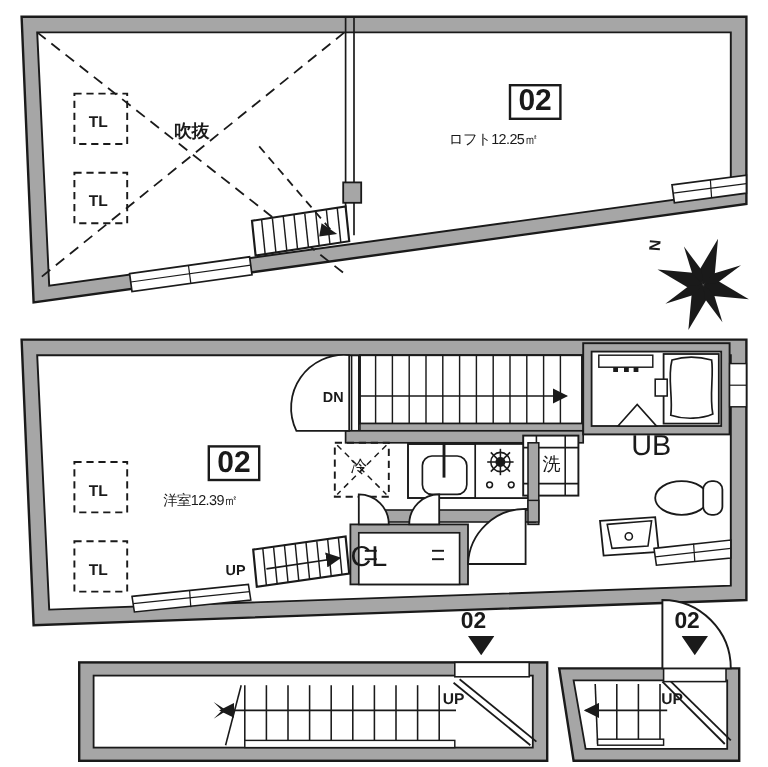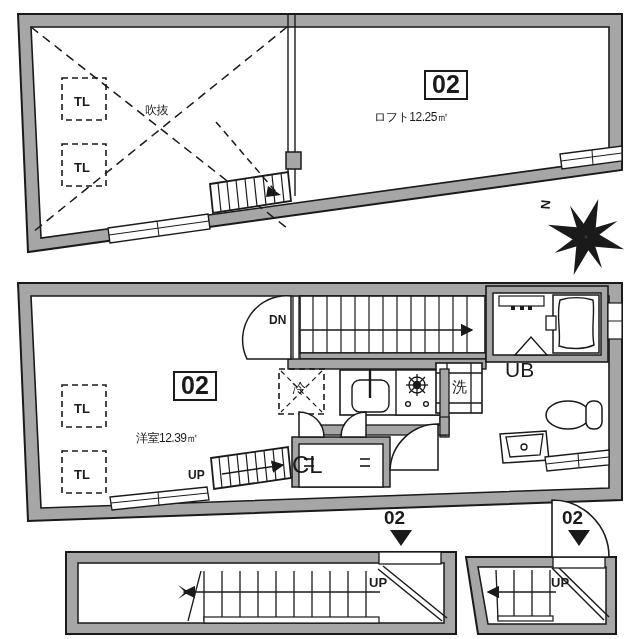--- a/index.html
+++ b/index.html
@@ -6,21 +6,21 @@
   body{width:640px;height:639px;position:relative;overflow:hidden;
        font-family:"Liberation Sans","DejaVu Sans",sans-serif;}
   #plan{position:absolute;left:0;top:0;width:640px;height:639px;}
   .lbl{position:absolute;color:#1a1a1a;white-space:nowrap;}
   .roombox{border:2.5px solid #1a1a1a;padding:0px 6px 1px 6px;display:inline-block;
            font-size:25px;font-weight:700;line-height:1.0;letter-spacing:0px;}
   .areatxt{font-size:12px;font-weight:500;letter-spacing:-0.5px;}
   .tiny{font-size:11px;font-weight:600;}
   .arrowlbl{font-size:19px;font-weight:700;}
   .nlabel{font-size:13px;font-weight:700;}
-  .unitlbl{font-size:12px;font-weight:400;letter-spacing:-0.5px;}
+  .unitlbl{font-size:15px;font-weight:700;letter-spacing:-0.5px;}
 </style>
 </head>
 <body>
 
 <div id="plan">
 <svg width="640" height="639" viewBox="0 0 640 639" xmlns="http://www.w3.org/2000/svg">
 
   <defs>
     <marker id="arrH" markerWidth="9" markerHeight="9" refX="8" refY="4.5" orient="auto">
       <path d="M0,0 L9,4.5 L0,9 Z" fill="#1a1a1a"></path>
@@ -309,38 +309,38 @@
 <div class="lbl" style="left:374px; top:107px;">
   <span class="areatxt">ロフト12.25</span><span class="areatxt">㎡</span>
 </div>
 
 <div class="lbl tiny" style="left:74px; top:94px; font-size:13px;">TL</div>
 <div class="lbl tiny" style="left:74px; top:160px; font-size:13px;">TL</div>
 
 <div class="lbl" style="left:173px; top:371px;">
   <span class="roombox">02</span>
 </div>
-<div class="lbl" style="left:136px; top:408px;margin-top:20px;">
+<div class="lbl" style="left:136px; top:408px;">
   <span class="areatxt">洋室12.39</span><span class="areatxt">㎡</span>
 </div>
 
 <div class="lbl tiny" style="left:74px; top:401px; font-size:13px;">TL</div>
 <div class="lbl tiny" style="left:74px; top:467px; font-size:13px;">TL</div>
 
-<div class="lbl" style="left:269px; top:313px; font-size:12px; font-weight:600;text-align:right;">DN</div>
+<div class="lbl" style="left:269px; top:324px; font-size:12px; font-weight:600;text-align:right;">DN</div>
 
 <div class="lbl" style="left:188px; top:468px; font-size:12px; font-weight:600;">UP</div>
 
 <div class="lbl" style="left:292px; top:451px; font-size:24px; font-weight:500;">CL</div>
 
 <div class="lbl" style="left:292px; top:380px; font-size:14px; font-weight:500;">冷</div>
 
 <div class="lbl" style="left:452px; top:378px; font-size:15px; font-weight:500;">洗</div>
 
-<div class="lbl" style="left:505px; top:358px; font-size:21px; font-weight:500;">UB</div>
+<div class="lbl" style="left:526px; top:358px; font-size:24px; font-weight:500;">UB</div>
 
 <div class="lbl" style="left:384px; top:507px;">
   <span class="arrowlbl">02</span>
 </div>
 <svg style="position:absolute;left:390px;top:530px;" width="22" height="16">
   <polygon points="0,0 22,0 11,16" fill="#1a1a1a"></polygon>
 </svg>
 <div class="lbl" style="left:369px; top:575px; font-size:13px; font-weight:600;">UP</div>
 
 <div class="lbl" style="left:562px; top:507px;">

